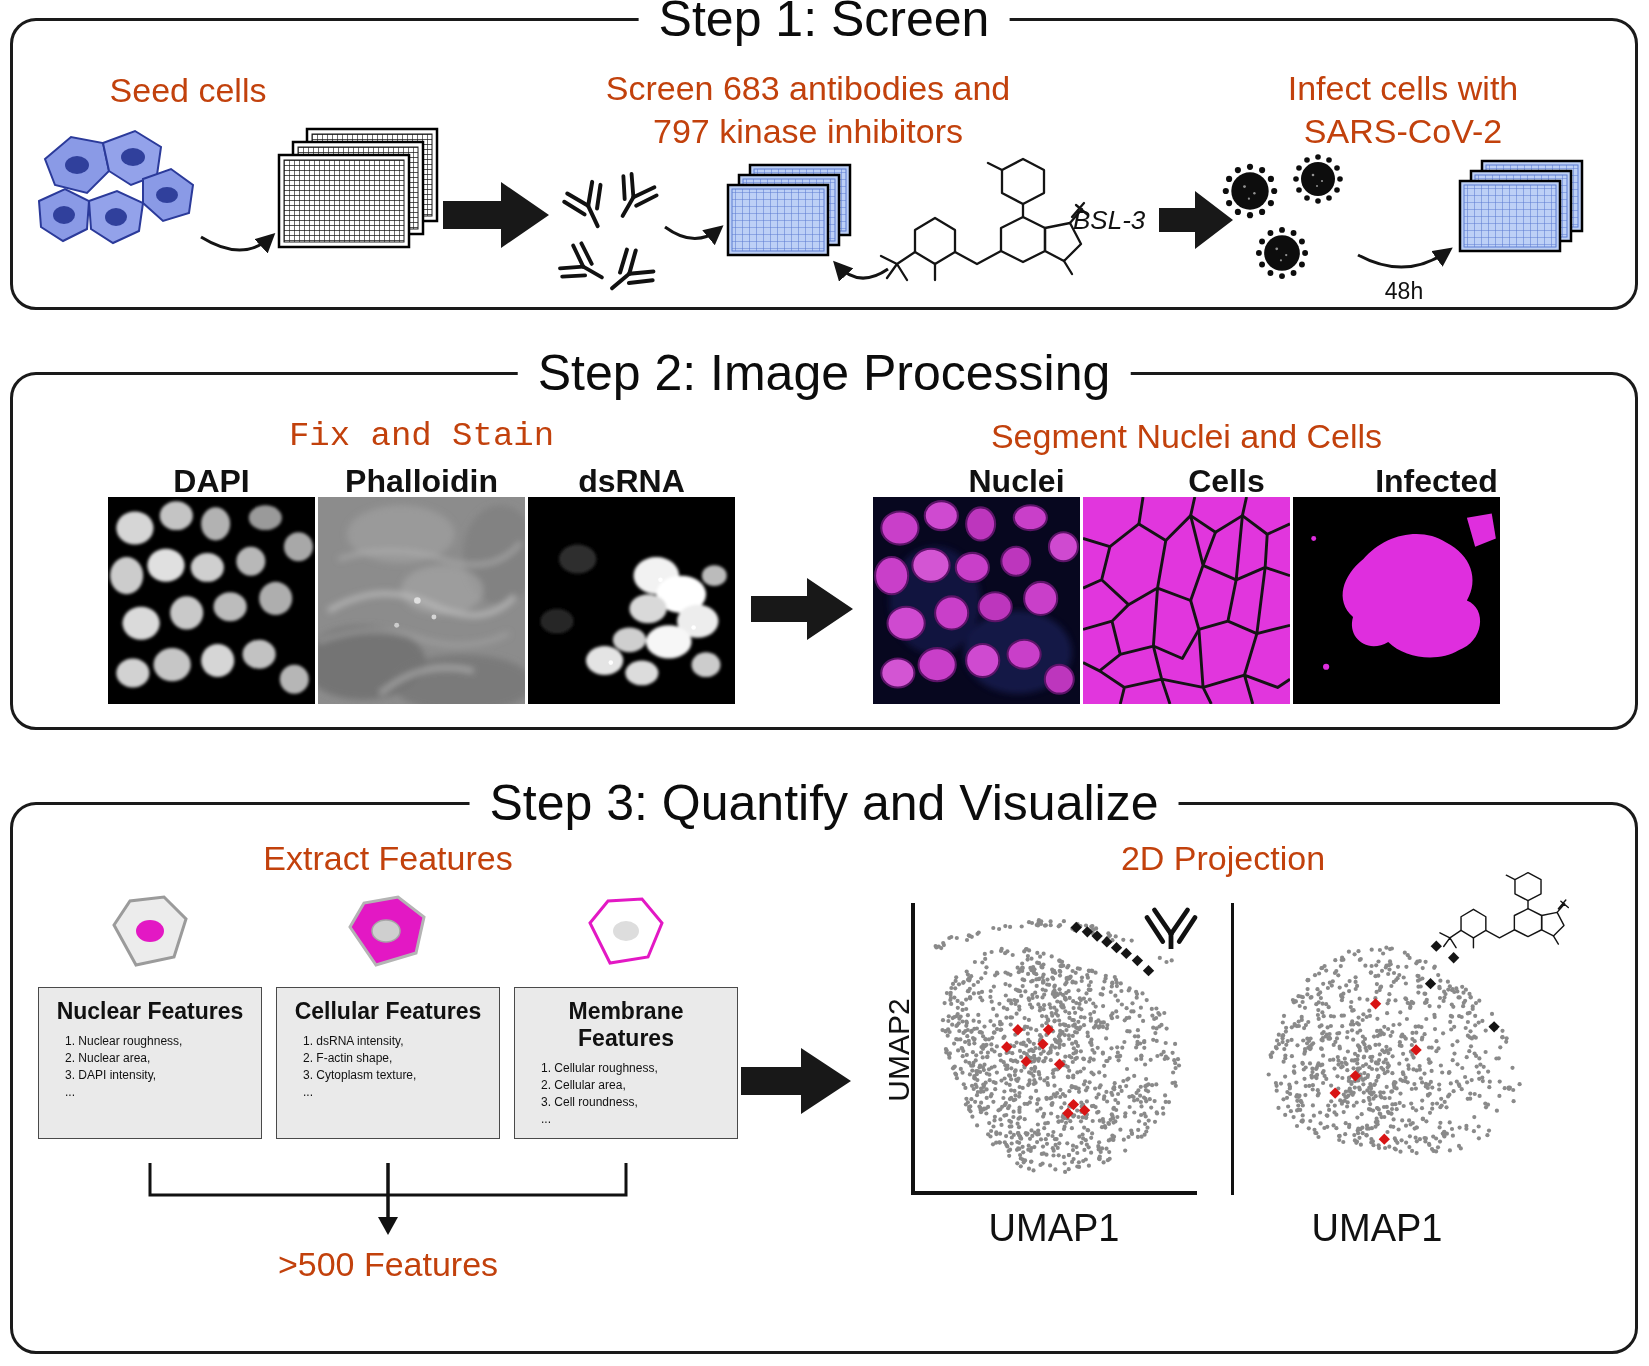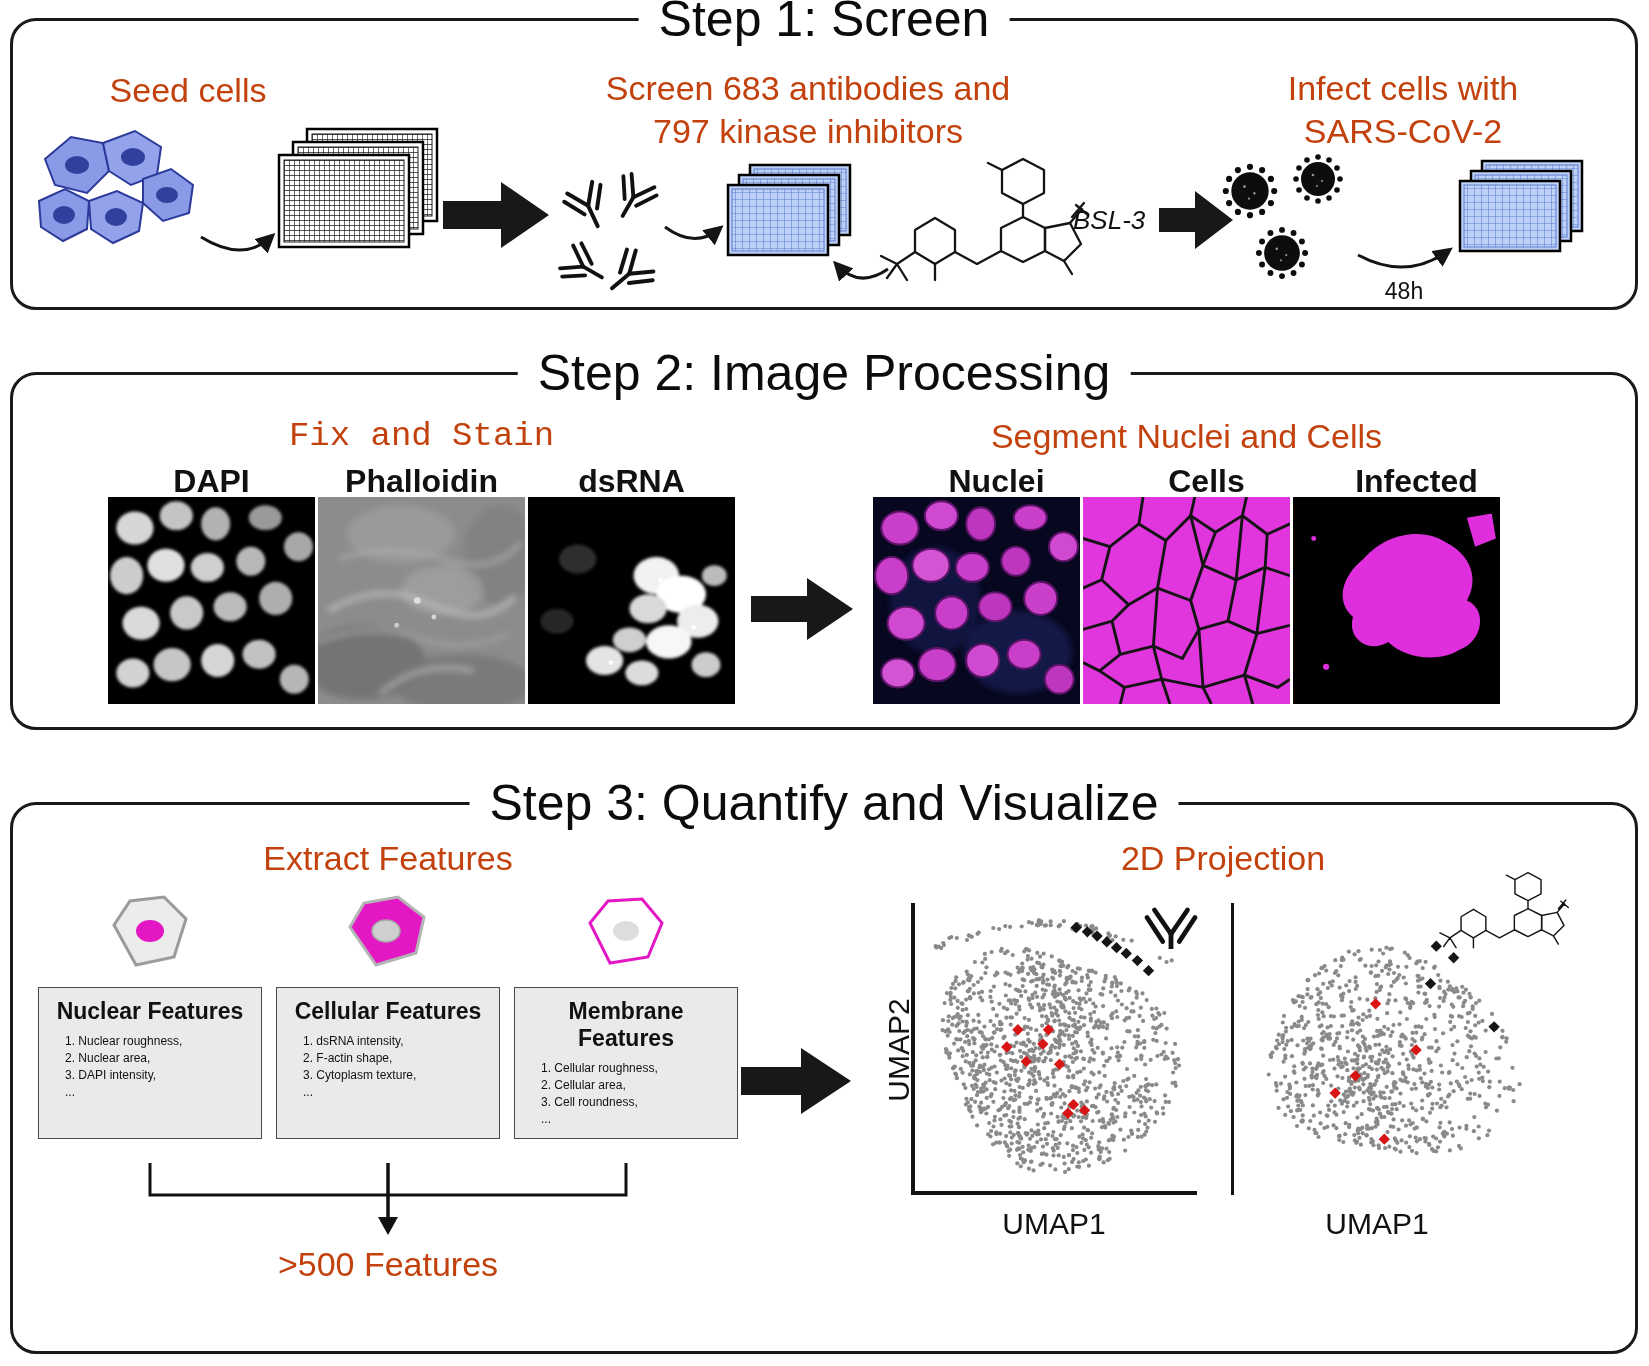--- a/index.html
+++ b/index.html
@@ -28,21 +28,21 @@
   .big-arrow polygon { fill:#181818; }
   .curve { fill:none; stroke:#141414; stroke-width:3; }
   .fbox-row { position:absolute; display:flex; gap:14px;border-radius:8px; }
   .fbox { flex:1; background:#eaeaea; border:1.5px solid #4a4a4a; padding:10px 12px; }
   .fbox-title { font-weight:bold; font-size:23px; text-align:center; margin-bottom:8px; }
   .fbox-item { font-size:12px; line-height:1.42;margin-left:14px; }
   .umap-area { position:absolute; }
   .umap-plot { position:absolute; }
   .umap-plot.left  { left:48px;  top:18px; width:286px; height:292px; border-left:4px solid #111; border-bottom:4px solid #111; }
   .umap-plot.right { left:368px; top:18px; width:292px; height:292px; border-left:3px solid #111; }
-  .umap-label { position:absolute; font-size:30px; text-align:center; }
+  .umap-label { position:absolute; font-size:38px; text-align:center; }
   .umap-ylabel { position:absolute; left:-24px; top:148px; width:120px; text-align:center; font-size:30px; transform:rotate(-90deg); }
   svg text { font-family:"Liberation Sans","DejaVu Sans",sans-serif; }
 </style>
 </head>
 <body>
 
 <svg width="0" height="0" style="position:absolute" aria-hidden="true">
   <defs>
     <pattern id="gridDark" width="5" height="5" patternUnits="userSpaceOnUse">
       <path d="M5,0 H0 V5" fill="none" stroke="#1d1d1d" stroke-width="1.3"></path>
@@ -262,21 +262,21 @@
           <circle cx="40" cy="80" r="1.1"></circle>
       </g>
     </svg>
   </div>
 
   <svg class="big-arrow" style="left:738px; top:198px;" width="104" height="72" viewBox="0 0 104 72">
     <polygon points="0,23 56,23 56,5 102,36 56,67 56,49 0,49"></polygon>
   </svg>
 
   <div class="sec-label" style="left:860px; top:42px; width:627px;">Segment Nuclei and Cells</div>
-  <div class="img-label-row" style="left:880px; top:88px;">
+  <div class="img-label-row" style="left:900px; top:88px;">
     <div class="img-label">Nuclei</div>
     <div class="img-label">Cells</div>
     <div class="img-label">Infected</div>
   </div>
 
   <div class="img-row" style="left:860px; top:122px;">
     <svg class="micro" viewBox="0 0 100 100">
       <rect width="100" height="100" fill="#07071f"></rect>
       <g filter="url(#blurB)" opacity="0.5">
         <ellipse cx="70" cy="75" rx="26" ry="20" fill="#232a6e"></ellipse>

